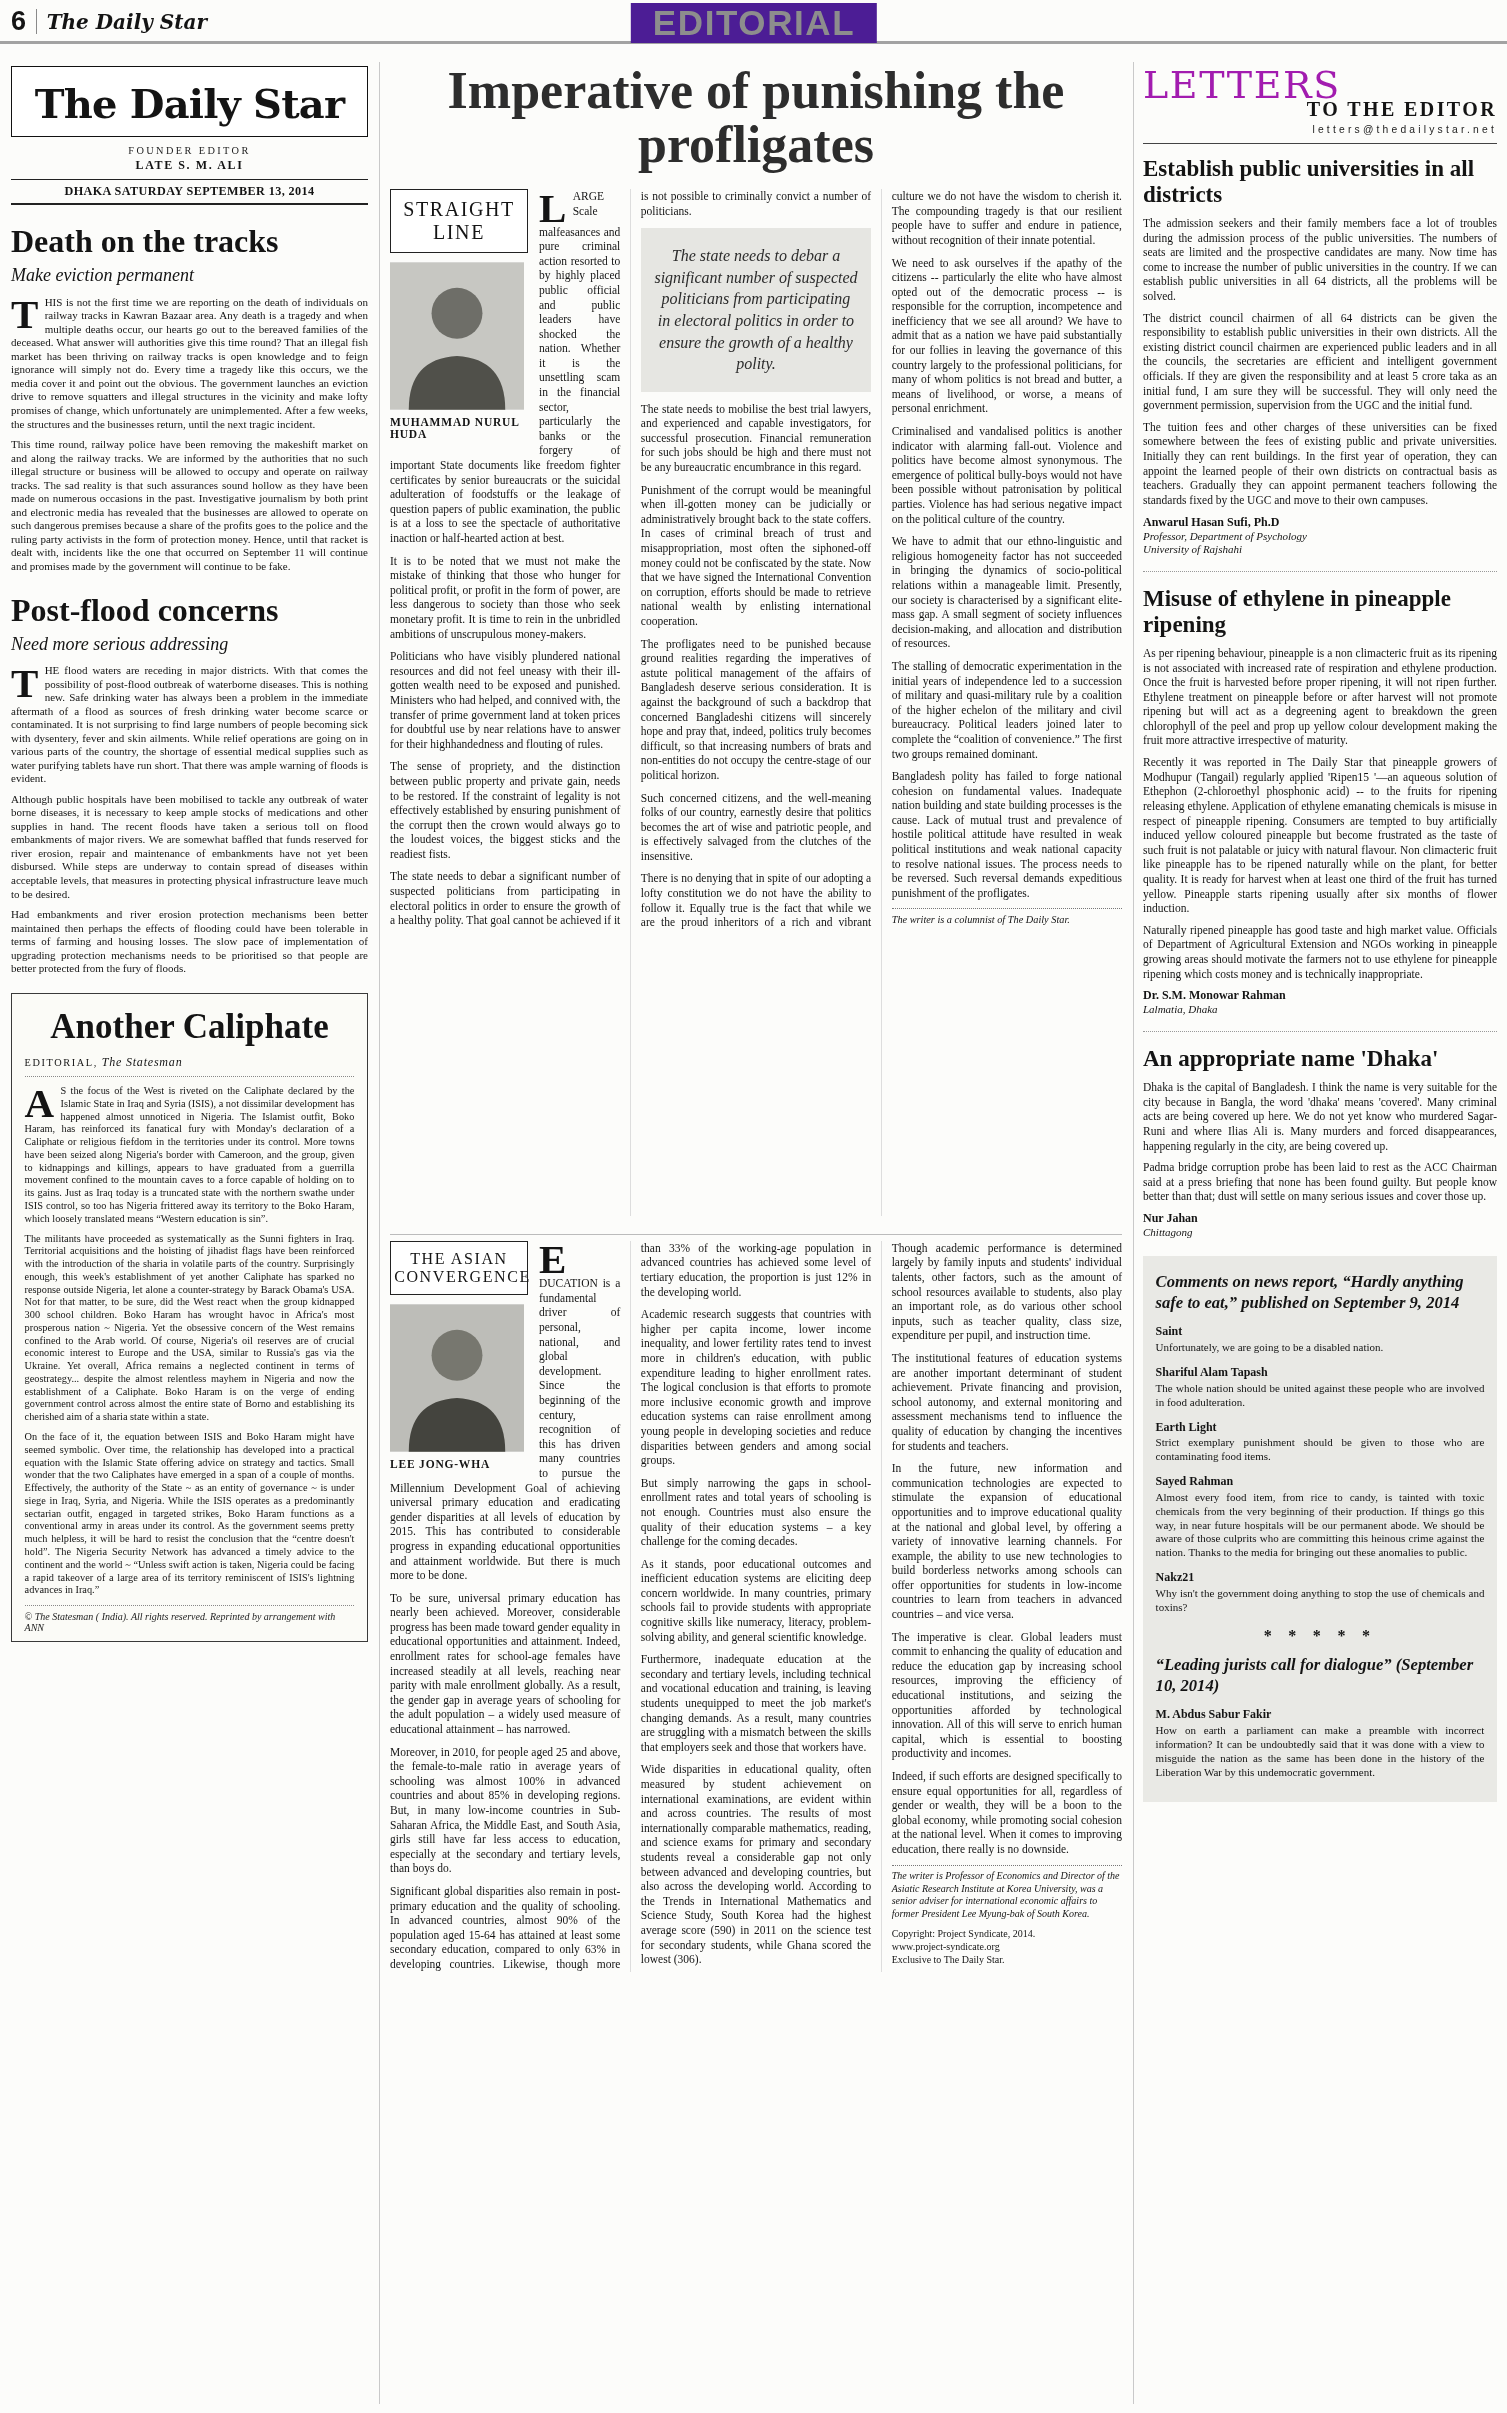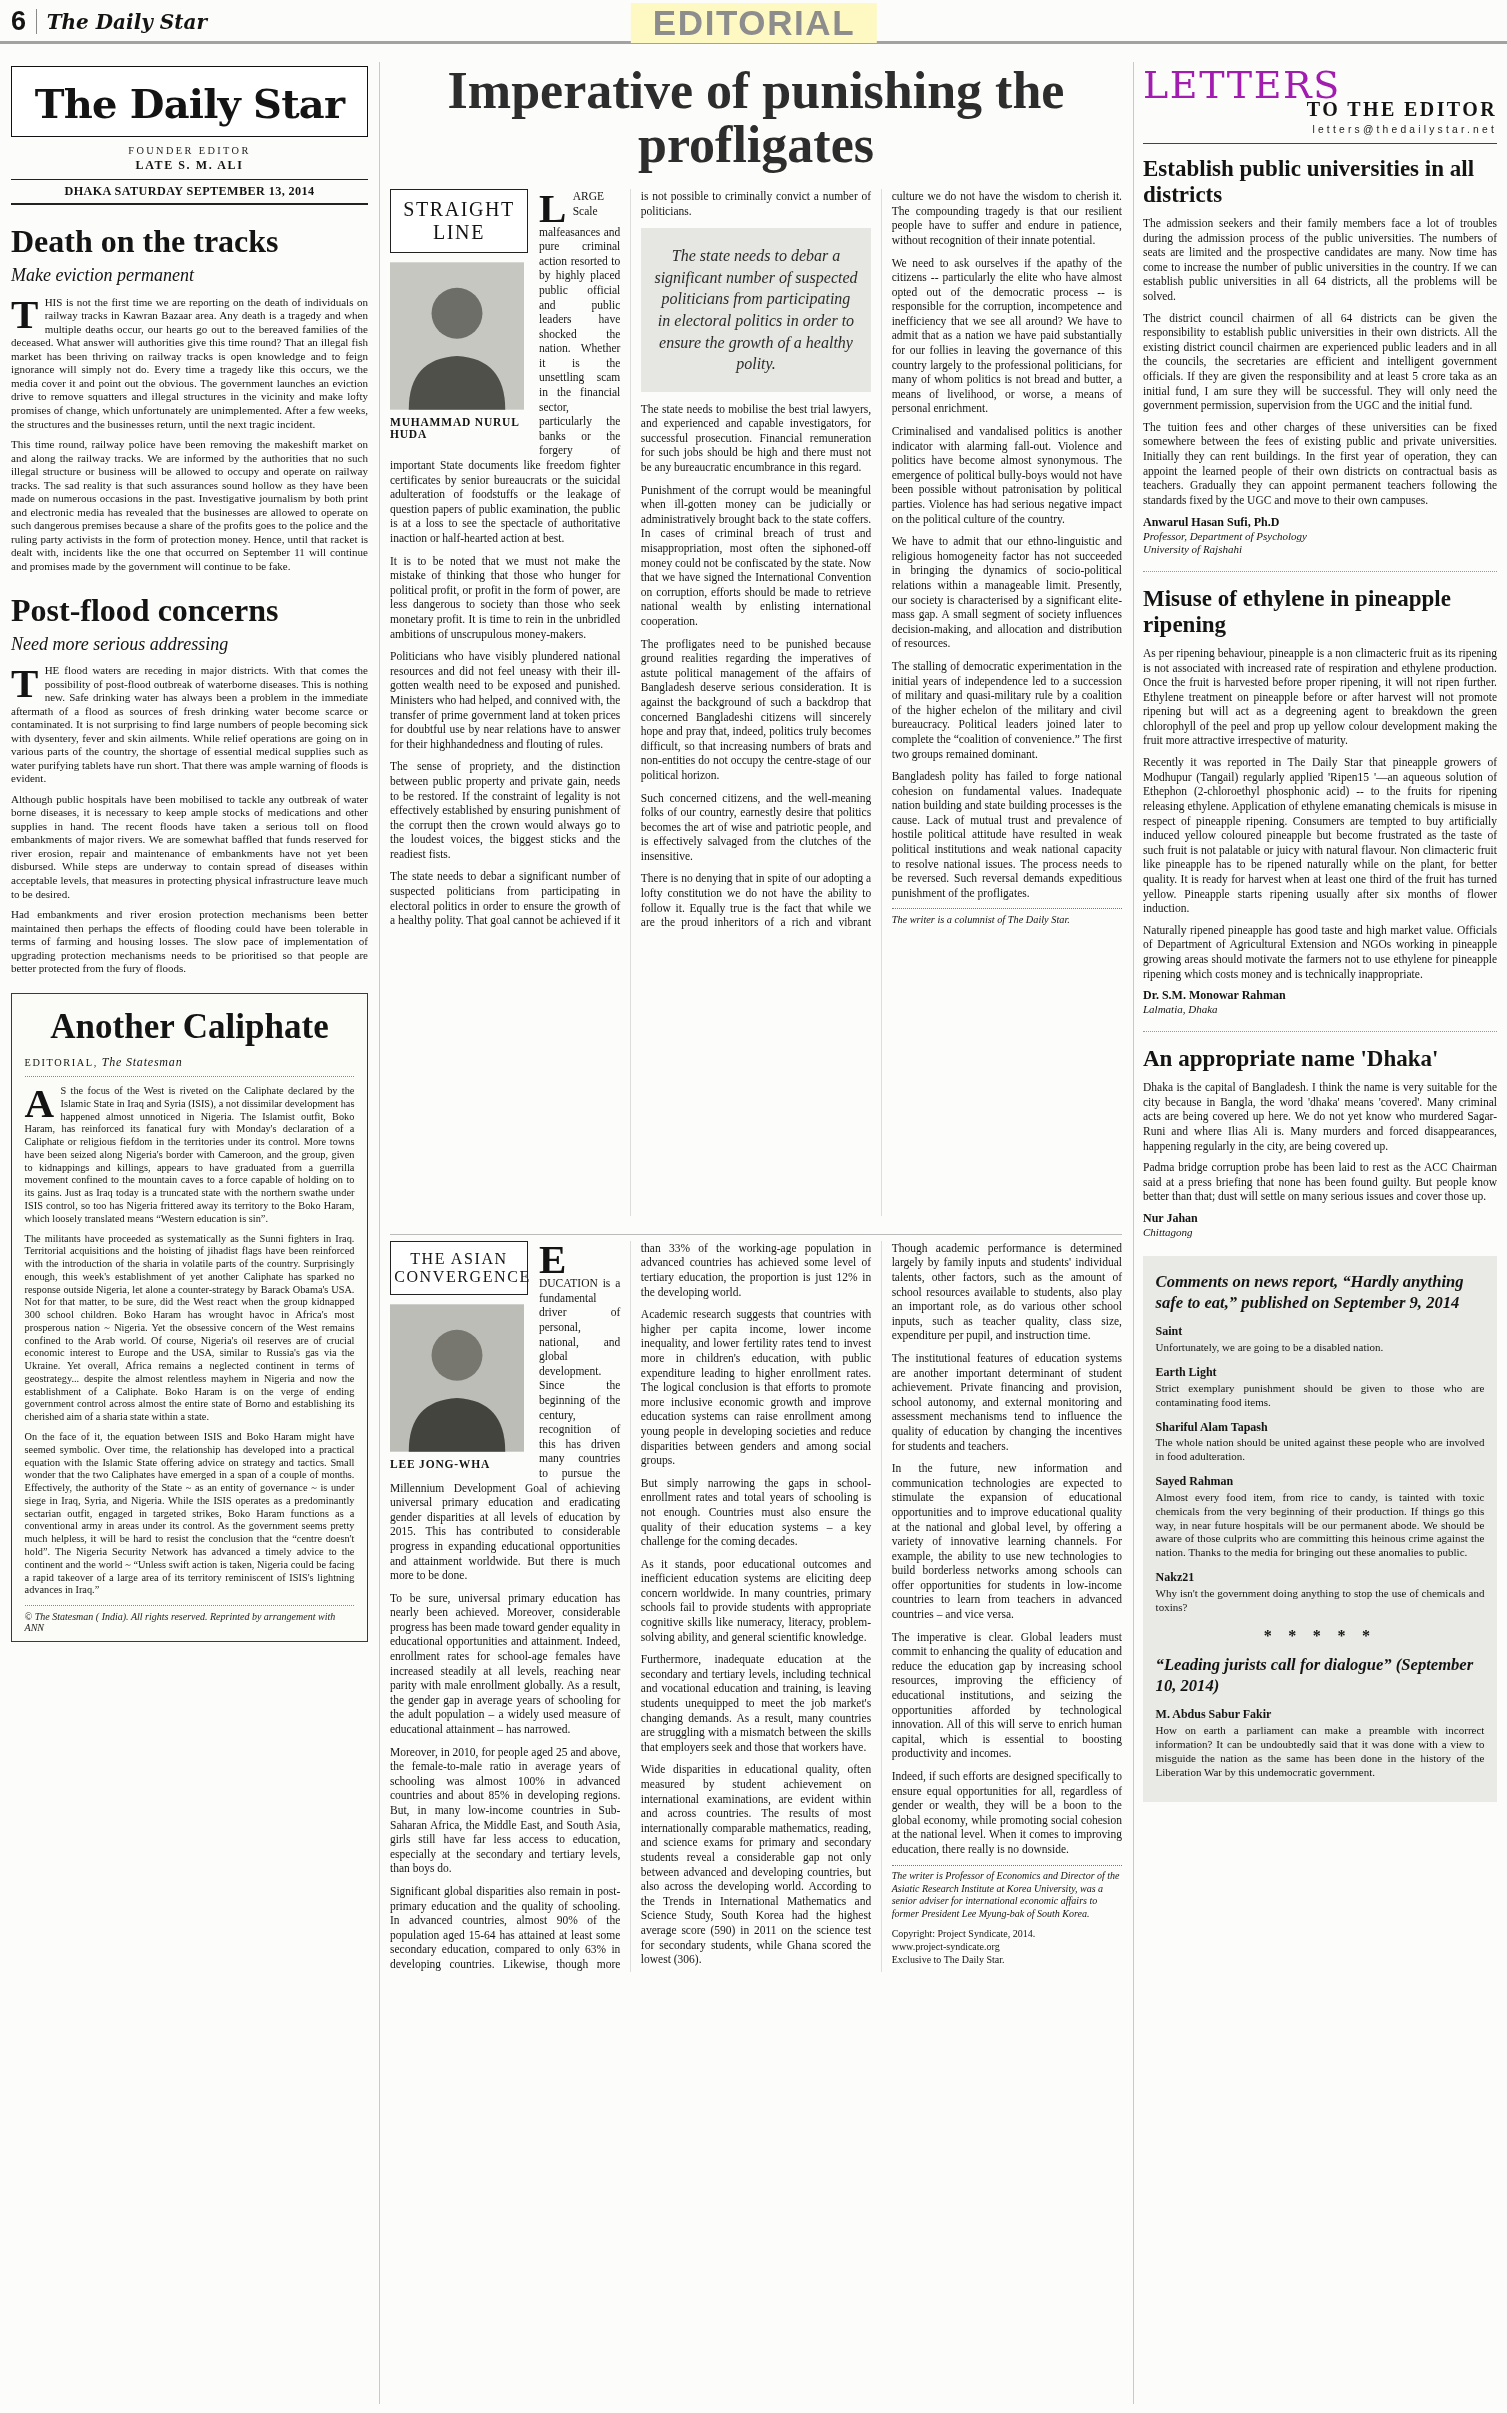--- a/index.html
+++ b/index.html
@@ -7,21 +7,21 @@
   .page { position:relative; width:1508px; height:2413px; margin:0 auto; background:#fcfcfa; color:#141414;
           font-family:"Liberation Serif", serif; overflow:hidden; }
 
   
   .topline { position:absolute; top:41px; left:0; width:100%; height:3.2px; background:#a2a2a2; }
   .folio { position:absolute; top:6.3px; left:11px; display:flex; align-items:center; gap:9.5px; background:#fcfcfa; padding-right:11px; z-index:2; }
   .pageno { font-size:27px; font-weight:bold; font-family:"Liberation Sans", sans-serif; }
   .folio-sep { width:1.6px; height:25px; background:#8a8a8a; }
   .folio-paper { font-size:20px; font-weight:bold; font-style:italic; font-family:"DejaVu Serif", serif; }
   .section-head { position:absolute; top:3.2px; left:50%; transform:translateX(-50%); font-family:"Liberation Sans", sans-serif;
-                  font-weight:bold; font-size:35px; letter-spacing:1.6px; color:#8d8d8d; background:#fef9c3; padding:0 22px; z-index:2; }
+                  font-weight:bold; font-size:35px; letter-spacing:1.6px; color:#8d8d8d; background:#4c1d95; padding:0 22px; z-index:2; }
 
   .vrule { position:absolute; top:62px; bottom:9.5px; width:0.8px; background:#c9c9c9; }
 
   
   .col-left  { position:absolute; left:11px;   top:66px; width:357px; }
   .col-mid   { position:absolute; left:390px;  top:62px; width:732px; }
   .col-right { position:absolute; left:1143px; top:66px; width:354px; }
 
   
   .logo-box { border:1.6px solid #111; padding:12.6px 6.3px 9.5px; text-align:center; background:#fff; }
@@ -252,28 +252,28 @@
     </article>
 
     <div class="comments-box">
       <div class="comments-heading">Comments on news report, “Hardly anything safe to eat,” published on September 9, 2014</div>
 
       <div class="comment">
         <div class="comment-name">Saint</div>
         <div class="comment-text">Unfortunately, we are going to be a disabled nation.</div>
       </div>
       <div class="comment">
+        <div class="comment-name">Shariful Alam Tapash</div>
+        <div class="comment-text">The whole nation should be united against these people who are involved in food adulteration.</div>
+      </div>
+      <div class="comment">
         <div class="comment-name">Earth Light</div>
         <div class="comment-text">Strict exemplary punishment should be given to those who are contaminating food items.</div>
       </div>
       <div class="comment">
-        <div class="comment-name">Shariful Alam Tapash</div>
-        <div class="comment-text">The whole nation should be united against these people who are involved in food adulteration.</div>
-      </div>
-      <div class="comment">
         <div class="comment-name">Sayed Rahman</div>
         <div class="comment-text">Almost every food item, from rice to candy, is tainted with toxic chemicals from the very beginning of their production. If things go this way, in near future hospitals will be our permanent abode. We should be aware of those culprits who are committing this heinous crime against the nation. Thanks to the media for bringing out these anomalies to public.</div>
       </div>
       <div class="comment">
         <div class="comment-name">Nakz21</div>
         <div class="comment-text">Why isn't the government doing anything to stop the use of chemicals and toxins?</div>
       </div>
 
       <div class="stars">* * * * *</div>
       <div class="comments-heading">“Leading jurists call for dialogue” (September 10, 2014)</div>

